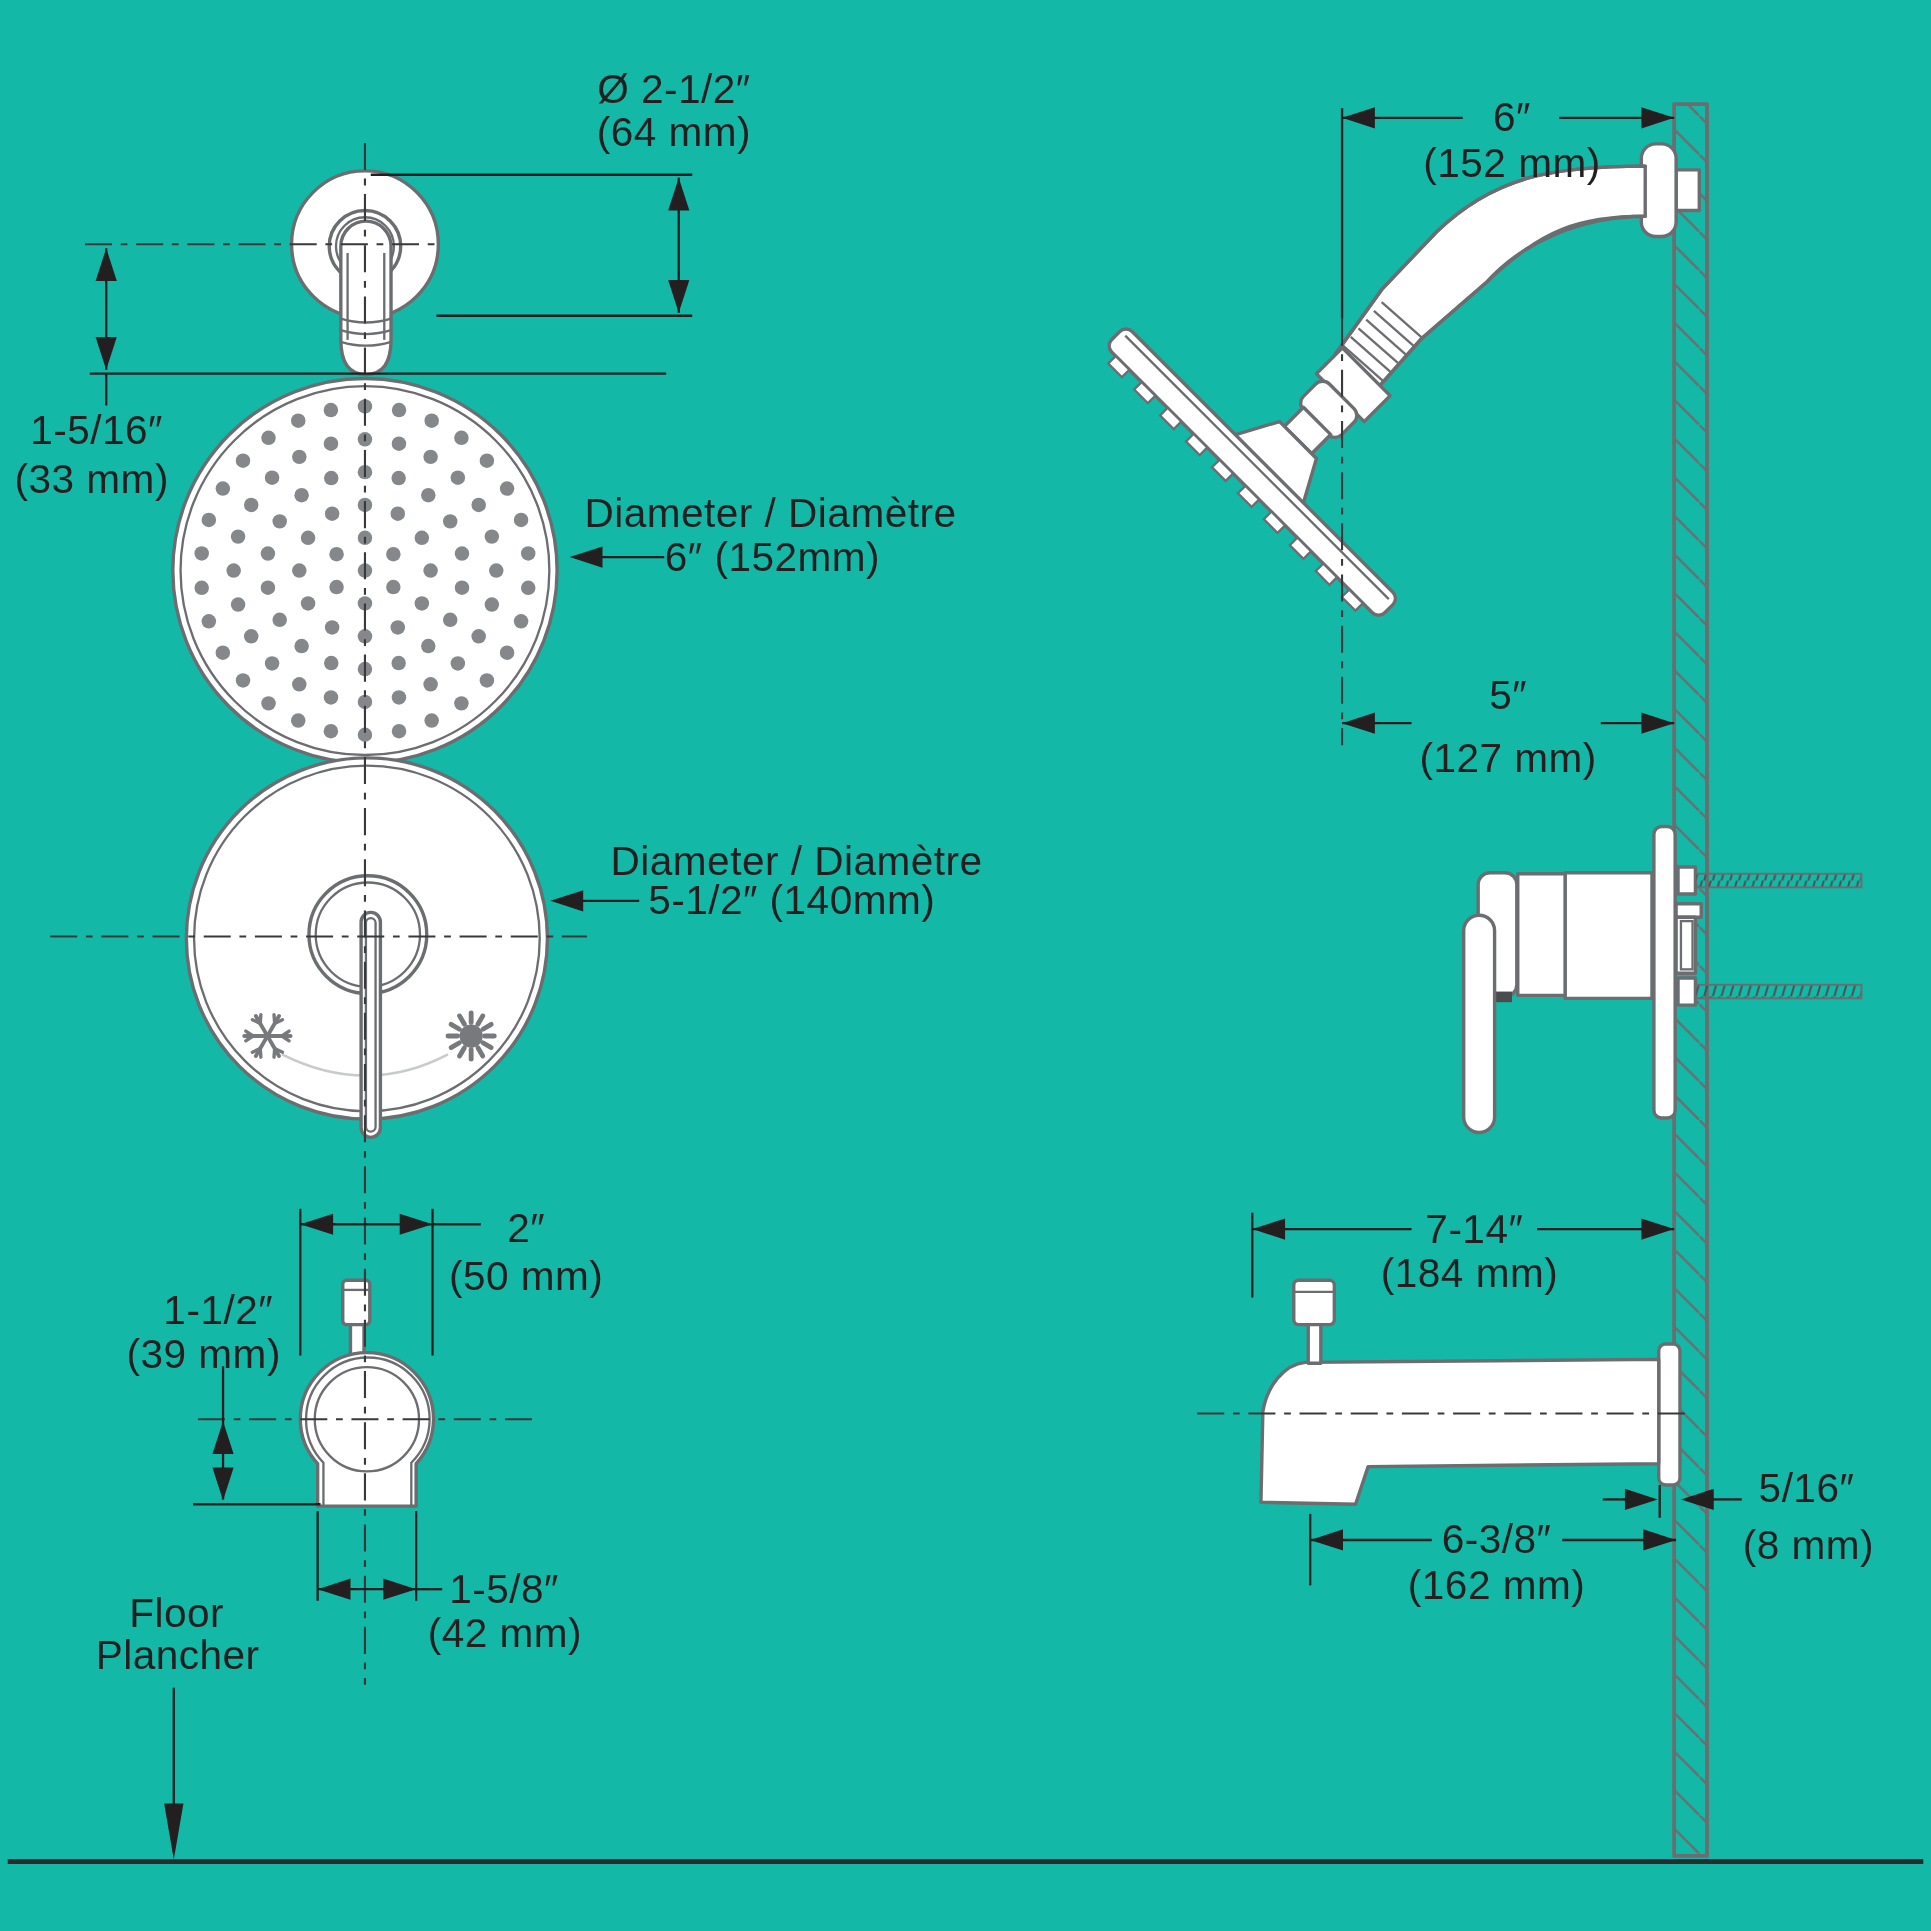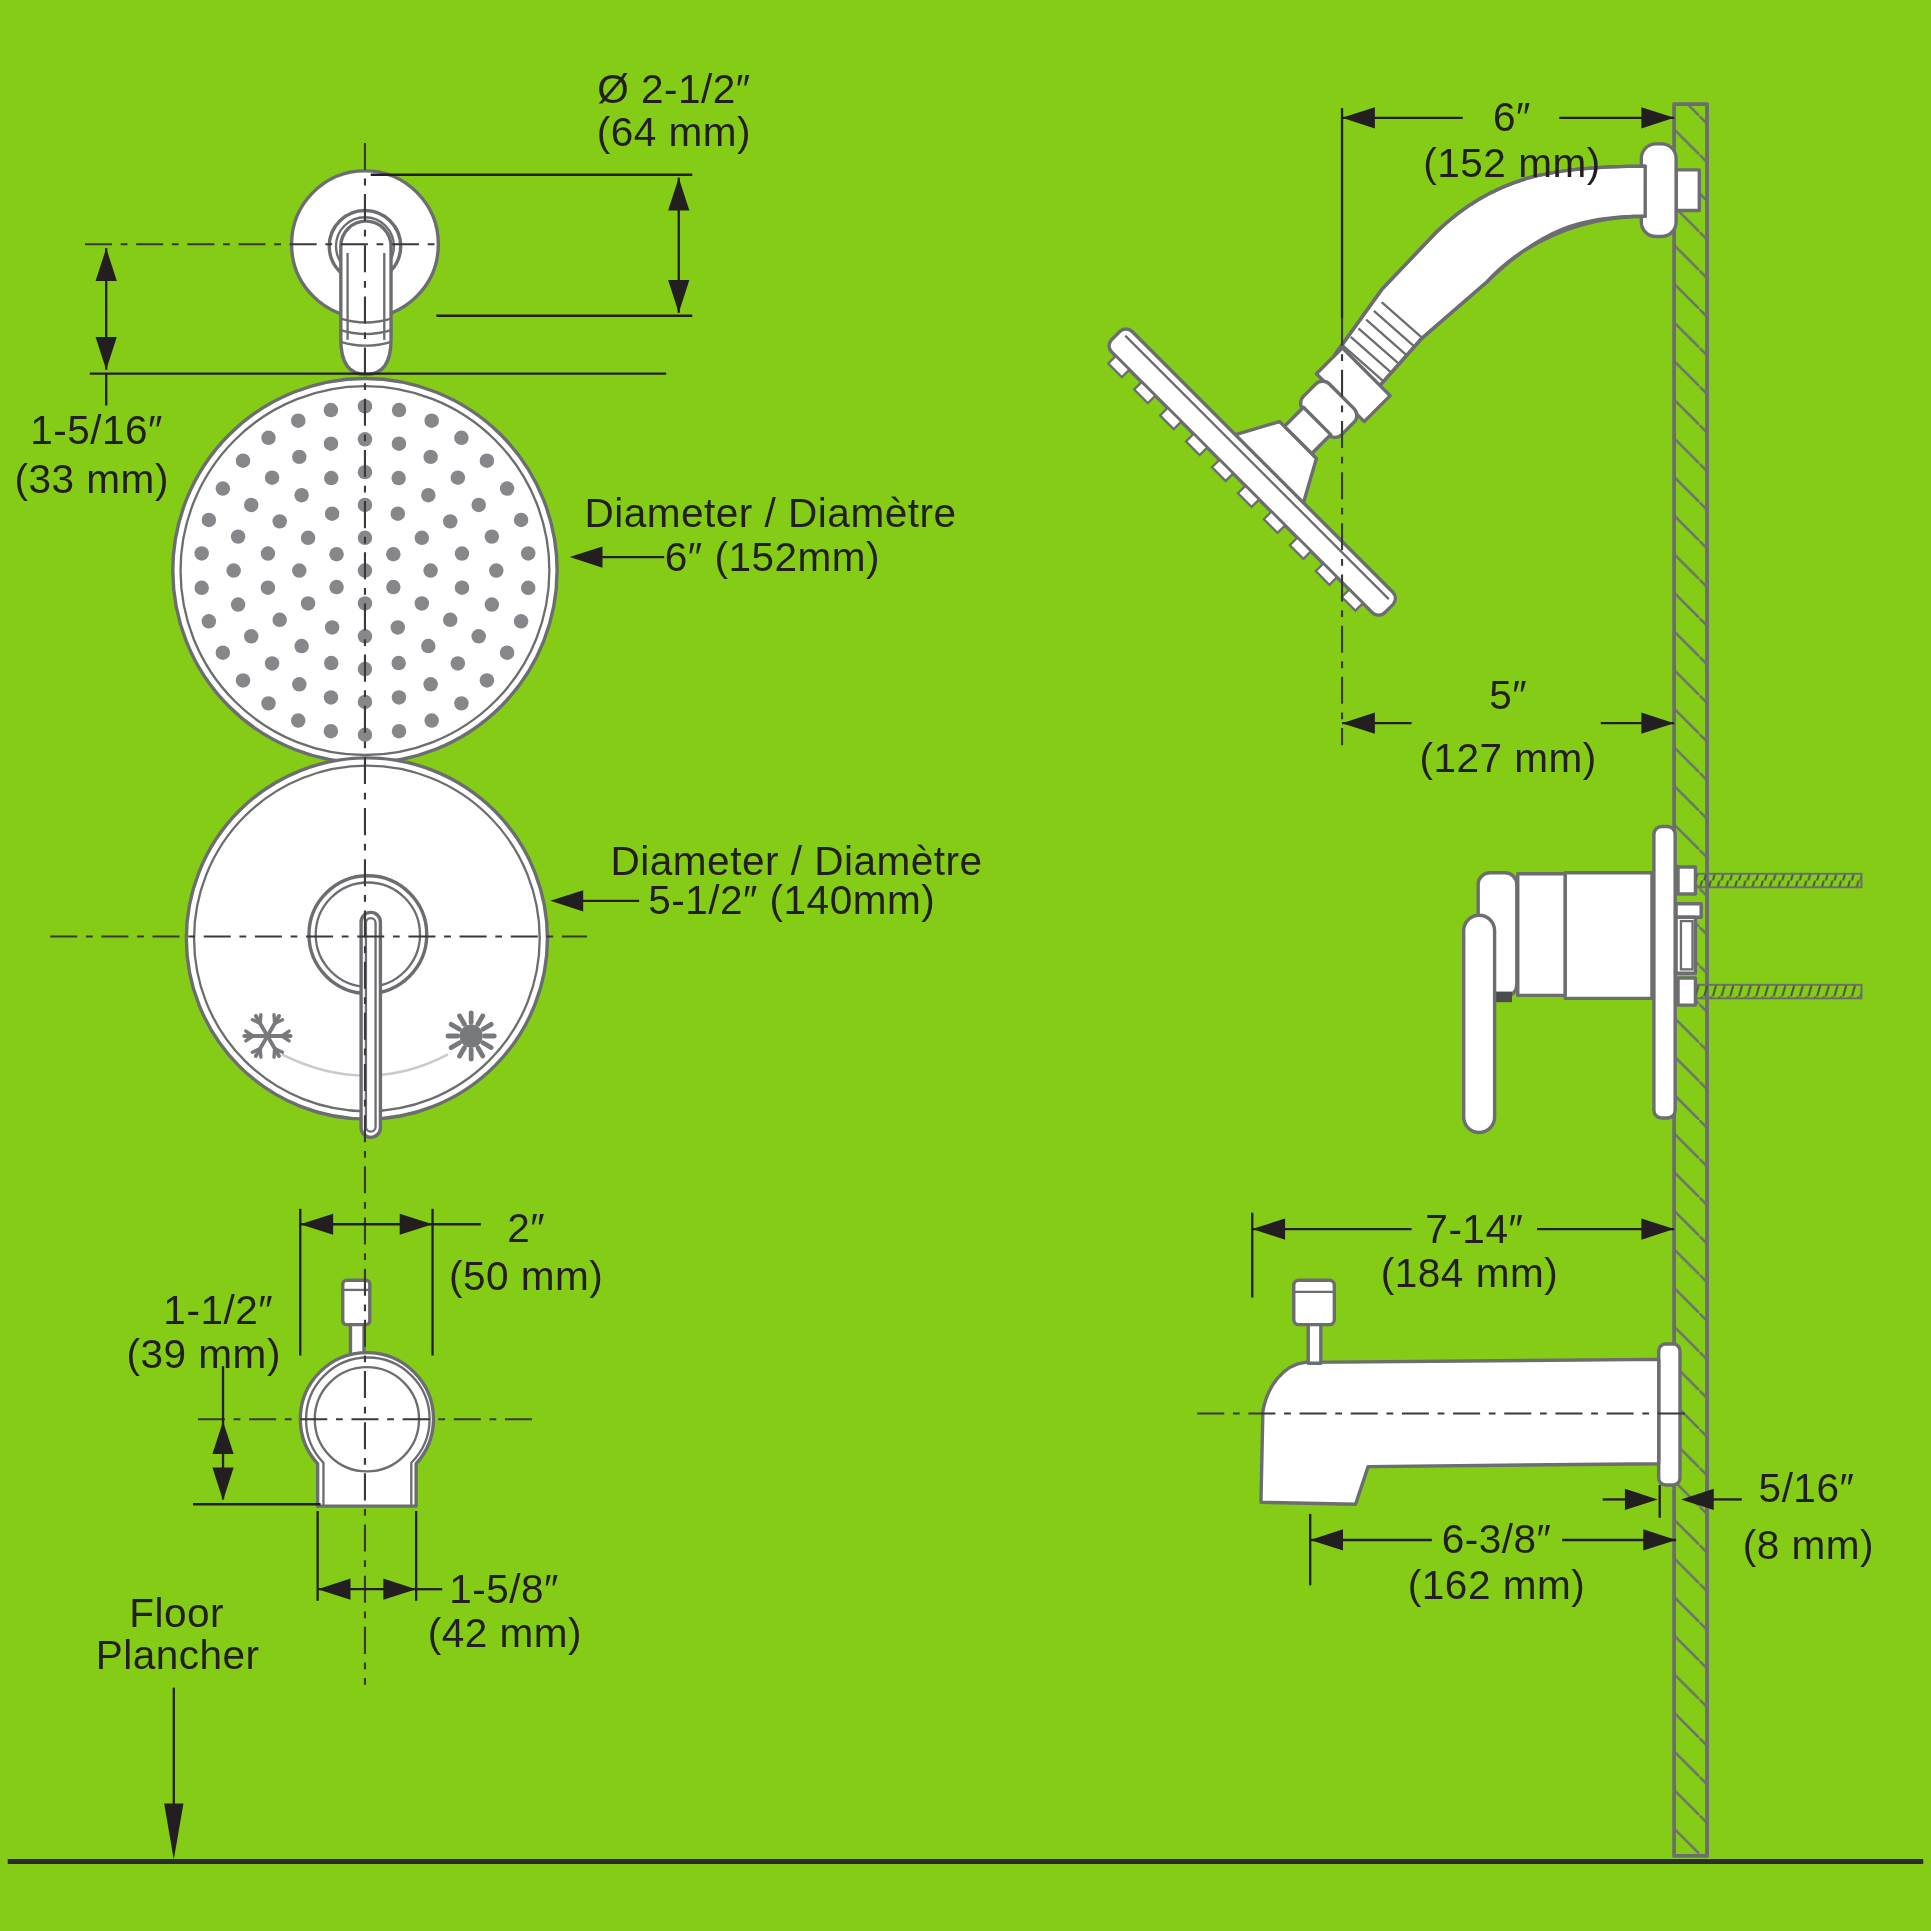--- a/index.html
+++ b/index.html
@@ -1,16 +1,16 @@
 <!DOCTYPE html>
 <html><head>
 <meta charset="utf-8">
 <style>
   html,body{margin:0;padding:0;background:#fff;}
-  #stage{width:1931px;height:1931px;background:#84cc16;position:relative;font-family:"Liberation Sans",sans-serif;}
+  #stage{width:1931px;height:1931px;background:#14b8a6;position:relative;font-family:"Liberation Sans",sans-serif;}
   svg{display:block;}
   .fx{stroke:#6b6d70;stroke-width:3.5;fill:none;stroke-linecap:round;stroke-linejoin:round;}
   .fxw{stroke:#6b6d70;stroke-width:3.5;fill:#ffffff;stroke-linejoin:round;}
   .fxthin{stroke:#6b6d70;stroke-width:2.4;fill:none;}
   .dim{stroke:#231f20;stroke-width:2.4;fill:none;}
   .ah{fill:#231f20;stroke:none;}
   .cl{stroke:#39393b;stroke-width:2.2;fill:none;stroke-dasharray:28 9 7 9;}
   .t{font-size:42px;fill:#231f20;text-anchor:middle;letter-spacing:.5px;}
   .floorline{stroke:#2b2b2d;stroke-width:5;}
   .arcfaint{stroke:#c9cacc;stroke-width:2.5;fill:none;}

